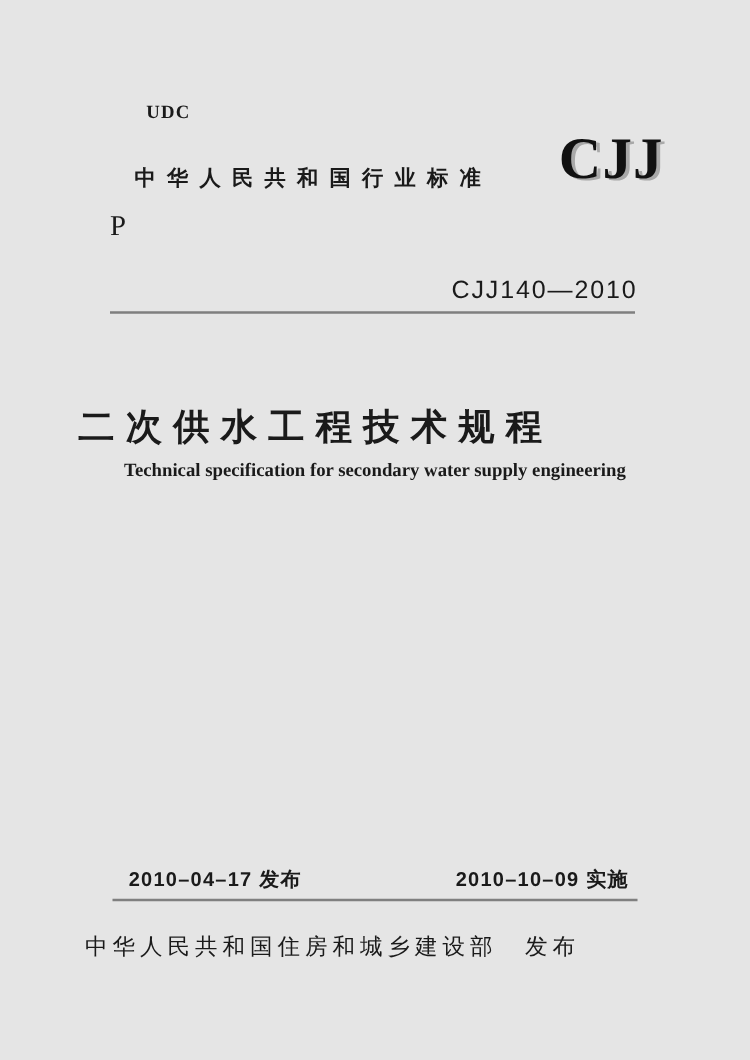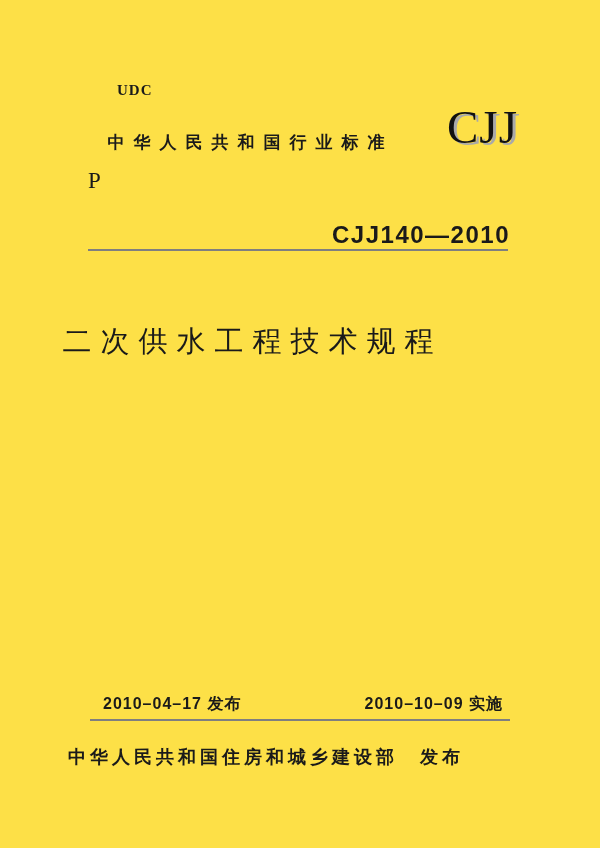--- a/index.html
+++ b/index.html
@@ -6,21 +6,21 @@
     --ink:#1a1a1a;
     --divider:#7f7f7f;
     --logo-shadow:#a9a9a9;
   }
   *{margin:0;padding:0;box-sizing:border-box;}
   html,body{background:#ffffff;}
   .page{
     position:relative;
     width:600px;
     height:848px;
-    background:#fde047;
+    background:#e5e5e5;
     color:var(--ink);
     font-family:"Liberation Serif","DejaVu Serif",serif;
     overflow:hidden;
   }
   .abs{position:absolute;}
   .udc{
     left:117px; top:82px;
     font-size:15px; font-weight:bold;
     letter-spacing:1px;
   }
@@ -29,51 +29,51 @@
     text-align:center;
     font-family:"Liberation Sans","DejaVu Sans",sans-serif;
     font-weight:bold;
     font-size:17px;
     letter-spacing:9px;
     text-indent:9px;
   }
   .logo{
     left:447px; top:104px;
     font-size:47px;
-    font-weight:normal;
+    font-weight:bold;
     font-family:"Liberation Serif","DejaVu Serif",serif;
     color:#111;
     text-shadow:3px 2px 0 var(--logo-shadow);
     letter-spacing:1px;
     line-height:1;
   }
   .class-code{
     left:88px; top:167px;
     font-size:23px;
     line-height:1.2;
   }
   .std-number{
     right:90px; top:221px;
     font-family:"Liberation Sans","DejaVu Sans",sans-serif;
-    font-weight:bold;
-    font-size:24px;
+    font-weight:normal;
+    font-size:20px;
     letter-spacing:1.5px;
     text-align:right;
     margin-left:24px;
   }
   .divider{
     height:2px;
     background:var(--divider);
   }
   .divider-top{ left:88px; top:249px; width:420px; }
   .divider-bottom{ left:90px; top:719px; width:420px; }
   .title-cn{
     left:0; top:322px; width:496px;
     text-align:center;
-    font-weight:normal;
+    font-weight:bold;
     font-size:29px;
     letter-spacing:9px;
     text-indent:9px;
     font-family:"Liberation Serif","DejaVu Serif",serif;
   }
   .title-en{
     left:0; top:369px; width:600px;
     text-align:center;
     font-weight:bold;
     font-size:15px;
@@ -85,21 +85,21 @@
     font-weight:bold;
     font-size:16px;
     letter-spacing:1px;
   }
   .issue-date{ position:absolute; left:103px; top:0; white-space:pre; }
   .implement-date{ position:absolute; right:97px; top:0; white-space:pre; }
   .publisher{
     left:0; top:745px; width:528px;
     text-align:center;
     font-family:"Liberation Sans","DejaVu Sans",sans-serif;
-    font-weight:bold;
+    font-weight:normal;
     font-size:18px;
     letter-spacing:4px;
     text-indent:4px;
     white-space:pre;
   }
 </style>
 </head>
 <body>
 
 <div class="page">
@@ -111,20 +111,21 @@
   <div class="abs logo">CJJ</div>
 
   <div class="abs class-code">P</div>
 
   <div class="abs std-number">CJJ140—2010</div>
 
   <div class="abs divider divider-top"></div>
 
   <div class="abs title-cn">二次供水工程技术规程</div>
 
+  <div class="abs title-en">Technical specification for secondary water supply engineering</div>
 
   <div class="abs dates-row">
     <span class="issue-date">2010–04–17 发布</span>
     <span class="implement-date">2010–10–09 实施</span>
   </div>
 
   <div class="abs divider divider-bottom"></div>
 
   <div class="abs publisher">中华人民共和国住房和城乡建设部　发布</div>
 

